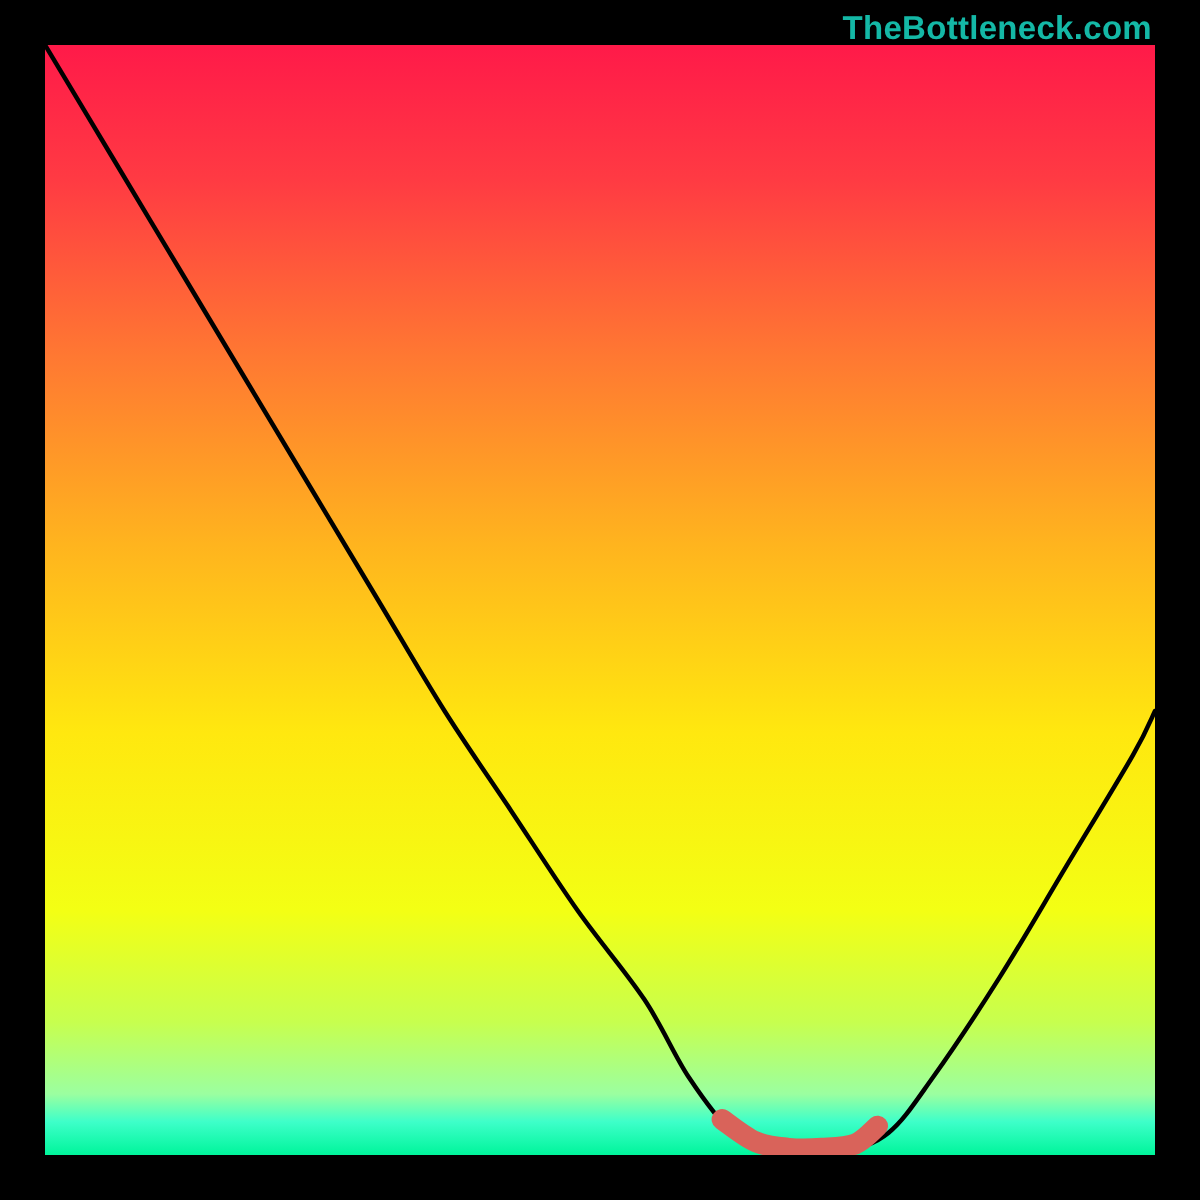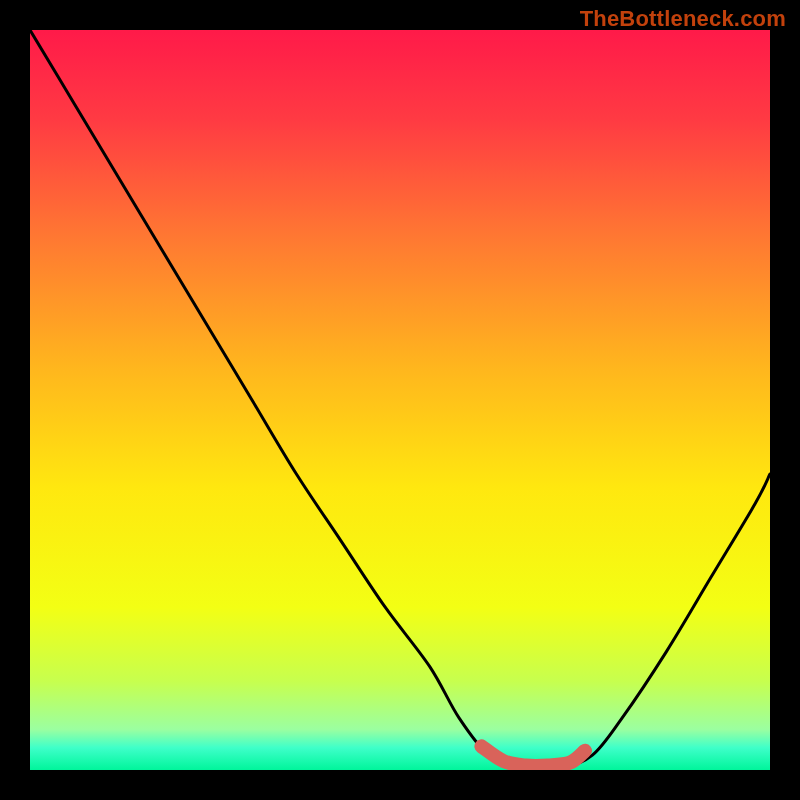--- a/index.html
+++ b/index.html
@@ -25,23 +25,23 @@
   svg.curve {
     position: absolute;
     left: 0; top: 0;
     width: 740px;
     height: 740px;
     overflow: visible;
   }
   .watermark {
     position: absolute;
     top: 6px;
-    right: 14px;
+    right: 32px;
     font: 600 22px -apple-system, Helvetica, Arial, sans-serif;
-    color: #c2410c;
+    color: #14b8a6;
     letter-spacing: 0.2px;
   }
 </style>
 </head>
 <body>
 
 <div class="stage">
 
   <div class="watermark">TheBottleneck.com</div>
 

